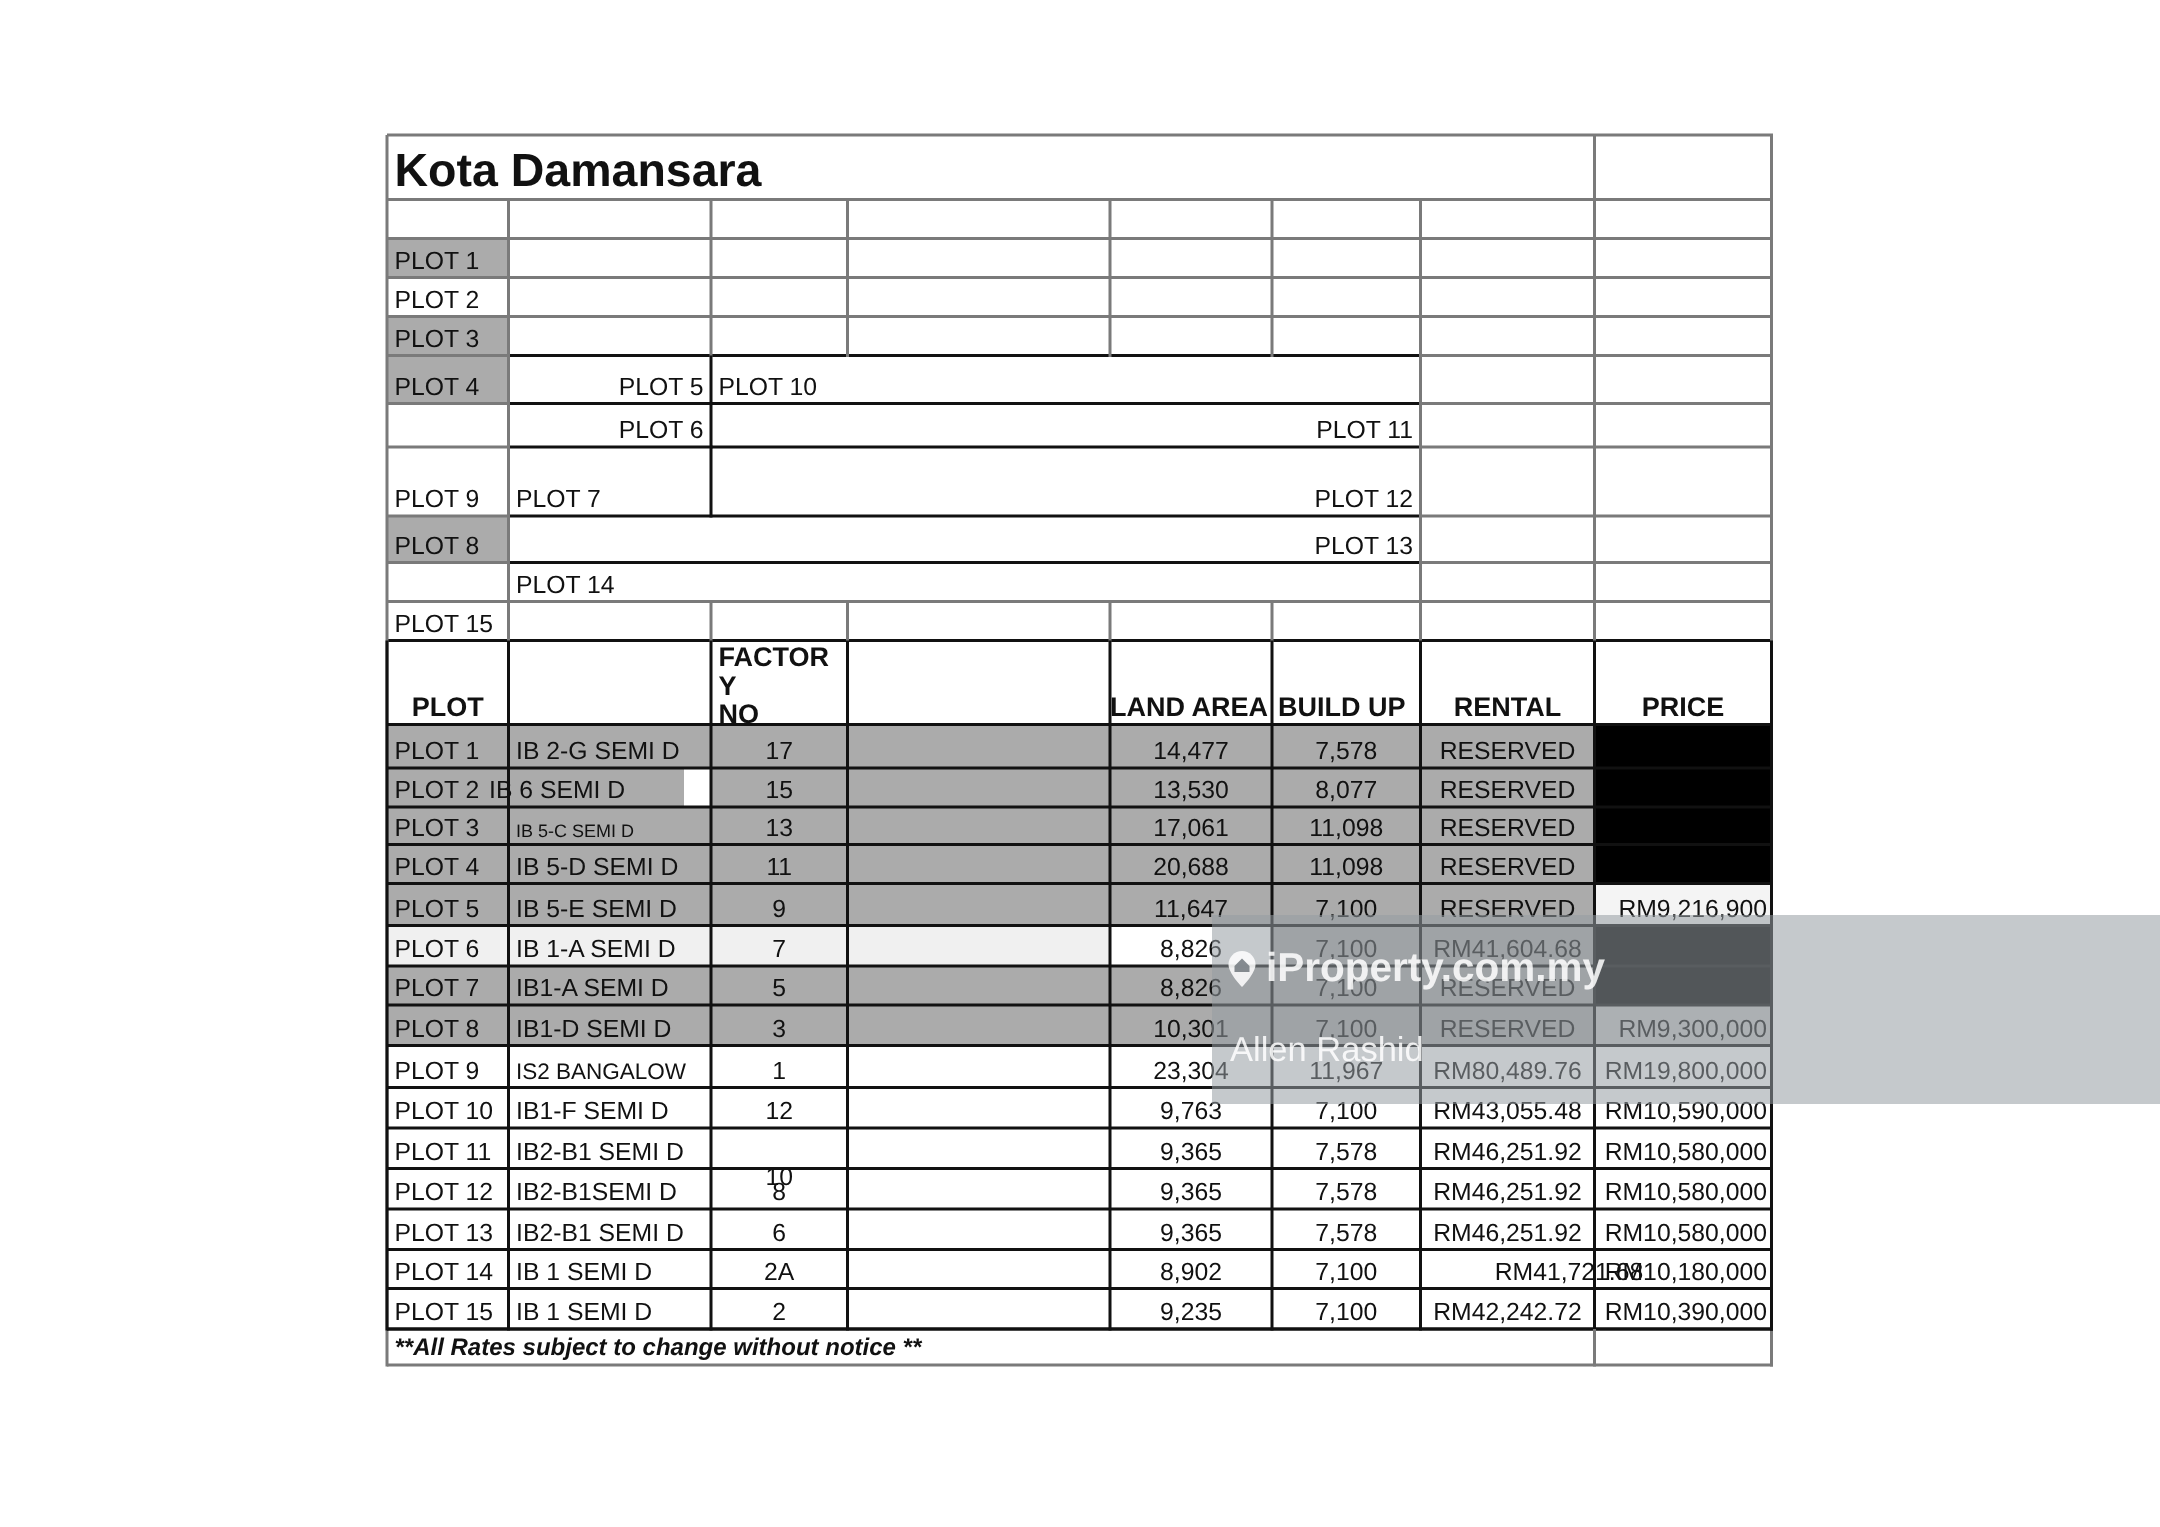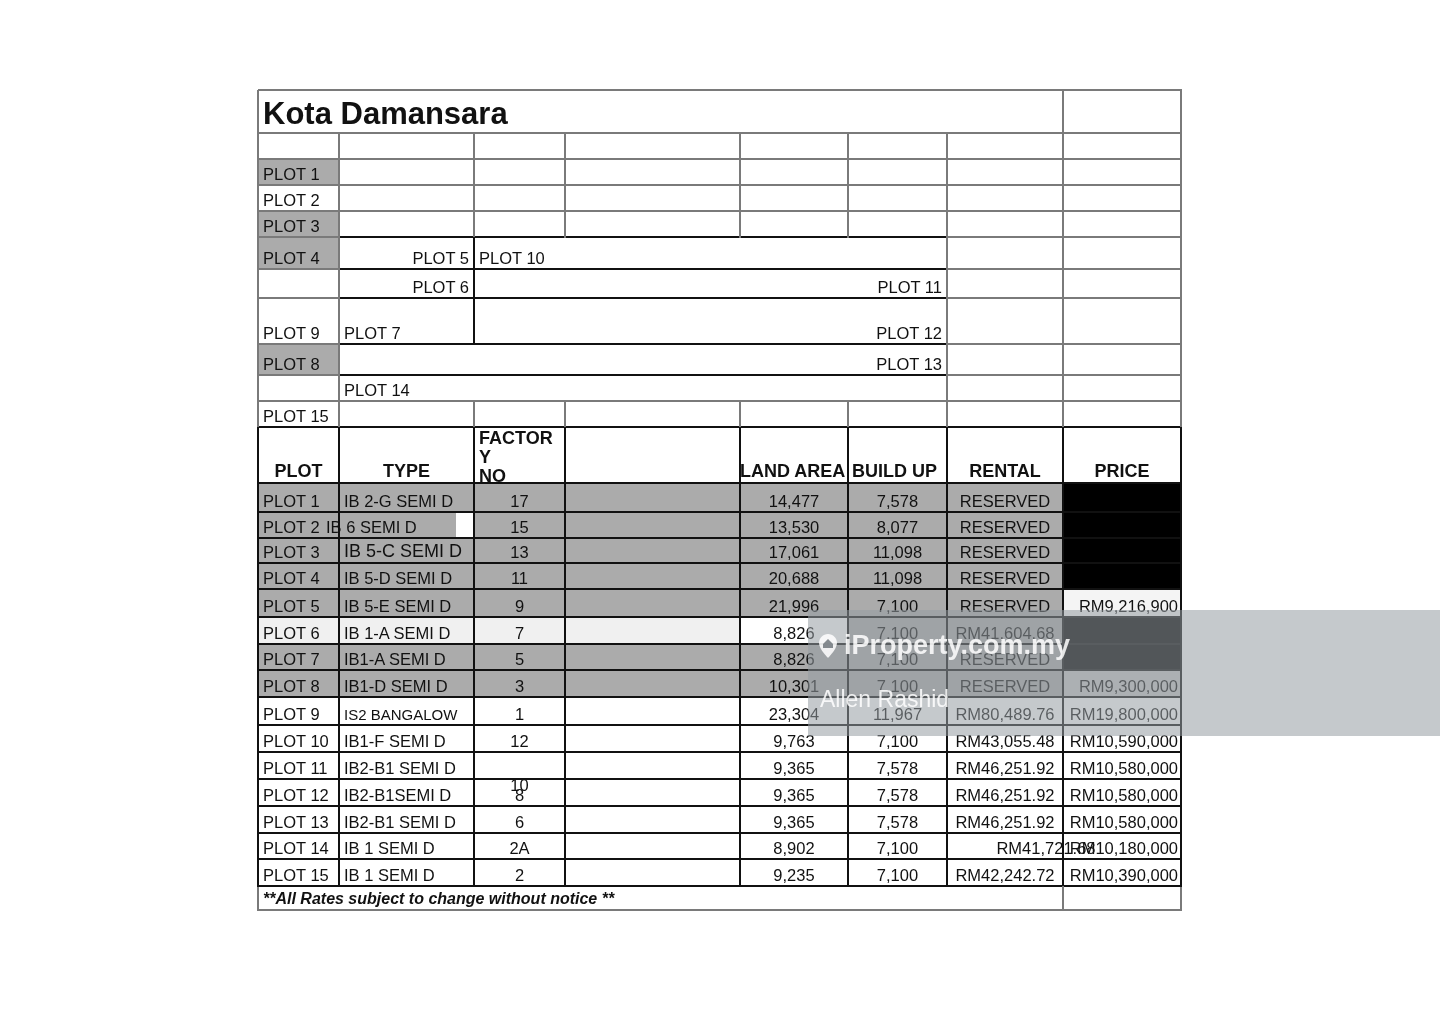--- a/index.html
+++ b/index.html
@@ -37,21 +37,20 @@
     <div class="cell l" style="left: 0px; top: 311px; width: 81px; height: 26px;">PLOT 15</div>
     <div class="cell r" style="left: 81px; top: 147px; width: 135px; height: 32px;">PLOT 5</div>
     <div class="cell r" style="left: 81px; top: 179px; width: 135px; height: 29px;">PLOT 6</div>
     <div class="cell l" style="left: 81px; top: 208px; width: 135px; height: 46px;">PLOT 7</div>
     <div class="cell l" style="left: 216px; top: 147px; width: 473px; height: 32px;">PLOT 10</div>
     <div class="cell r" style="left: 216px; top: 179px; width: 473px; height: 29px;">PLOT 11</div>
     <div class="cell r" style="left: 216px; top: 208px; width: 473px; height: 46px;">PLOT 12</div>
     <div class="cell r" style="left: 81px; top: 254px; width: 608px; height: 31px;">PLOT 13</div>
     <div class="cell l" style="left: 81px; top: 285px; width: 608px; height: 26px;">PLOT 14</div>
     <div class="cell c hdr" style="left: 0px; top: 337px; width: 81px; height: 56px;">PLOT</div>
-    <div class="cell c hdr" style="left: 81px; top: 337px; width: 135px; height: 56px;">TYPE</div>
     <div class="cell l hdr" style="left: 216px; top: 337px; width: 91px; height: 56px; align-items: flex-start; padding-top: 2px; line-height: 1.05; flex-direction: column;">
       <span>FACTOR</span>
       <span>Y</span>
       <span>NO</span>
     </div>
     <div class="cell " style="left: 307px; top: 337px; width: 175px; height: 56px;"></div>
     <div class="cell l hdr" style="left: 482px; top: 337px; width: 108px; height: 56px; padding: 0px 0px 3px;">LAND AREA</div>
     <div class="cell l hdr" style="left: 590px; top: 337px; width: 99px; height: 56px; padding: 0px 0px 3px 4px;">BUILD UP</div>
     <div class="cell c hdr" style="left: 689px; top: 337px; width: 116px; height: 56px;">RENTAL</div>
     <div class="cell c hdr" style="left: 805px; top: 337px; width: 118px; height: 56px;">PRICE</div>
@@ -65,40 +64,40 @@
     <div class="cell r" style="left: 805px; top: 393px; width: 118px; height: 29px; background: rgb(0, 0, 0); padding-right: 3px;"></div>
     <div class="cell l" style="left: 0px; top: 422px; width: 81px; height: 26px; background: rgb(171, 171, 171);">PLOT 2</div>
     <div class="cell l" style="left: 63px; top: 422px; width: 135px; height: 26px; background: rgb(171, 171, 171); font-size: 16.5px;">IB 6 SEMI D</div>
     <div class="cell c" style="left: 216px; top: 422px; width: 91px; height: 26px; background: rgb(171, 171, 171);">15</div>
     <div class="cell " style="left: 307px; top: 422px; width: 175px; height: 26px; background: rgb(171, 171, 171);"></div>
     <div class="cell c" style="left: 482px; top: 422px; width: 108px; height: 26px; background: rgb(171, 171, 171);">13,530</div>
     <div class="cell c" style="left: 590px; top: 422px; width: 99px; height: 26px; background: rgb(171, 171, 171);">8,077</div>
     <div class="cell c" style="left: 689px; top: 422px; width: 116px; height: 26px; background: rgb(171, 171, 171);">RESERVED</div>
     <div class="cell r" style="left: 805px; top: 422px; width: 118px; height: 26px; background: rgb(0, 0, 0); padding-right: 3px;"></div>
     <div class="cell l" style="left: 0px; top: 448px; width: 81px; height: 25px; background: rgb(171, 171, 171);">PLOT 3</div>
-    <div class="cell l" style="left: 81px; top: 448px; width: 135px; height: 25px; background: rgb(171, 171, 171); font-size: 18px;">IB 5-C SEMI D</div>
+    <div class="cell l" style="left: 81px; top: 448px; width: 135px; height: 25px; background: rgb(171, 171, 171); font-size: 12px;">IB 5-C SEMI D</div>
     <div class="cell c" style="left: 216px; top: 448px; width: 91px; height: 25px; background: rgb(171, 171, 171);">13</div>
     <div class="cell " style="left: 307px; top: 448px; width: 175px; height: 25px; background: rgb(171, 171, 171);"></div>
     <div class="cell c" style="left: 482px; top: 448px; width: 108px; height: 25px; background: rgb(171, 171, 171);">17,061</div>
     <div class="cell c" style="left: 590px; top: 448px; width: 99px; height: 25px; background: rgb(171, 171, 171);">11,098</div>
     <div class="cell c" style="left: 689px; top: 448px; width: 116px; height: 25px; background: rgb(171, 171, 171);">RESERVED</div>
     <div class="cell r" style="left: 805px; top: 448px; width: 118px; height: 25px; background: rgb(0, 0, 0); padding-right: 3px;"></div>
     <div class="cell l" style="left: 0px; top: 473px; width: 81px; height: 26px; background: rgb(171, 171, 171);">PLOT 4</div>
     <div class="cell l" style="left: 81px; top: 473px; width: 135px; height: 26px; background: rgb(171, 171, 171); font-size: 16.5px;">IB 5-D SEMI D</div>
     <div class="cell c" style="left: 216px; top: 473px; width: 91px; height: 26px; background: rgb(171, 171, 171);">11</div>
     <div class="cell " style="left: 307px; top: 473px; width: 175px; height: 26px; background: rgb(171, 171, 171);"></div>
     <div class="cell c" style="left: 482px; top: 473px; width: 108px; height: 26px; background: rgb(171, 171, 171);">20,688</div>
     <div class="cell c" style="left: 590px; top: 473px; width: 99px; height: 26px; background: rgb(171, 171, 171);">11,098</div>
     <div class="cell c" style="left: 689px; top: 473px; width: 116px; height: 26px; background: rgb(171, 171, 171);">RESERVED</div>
     <div class="cell r" style="left: 805px; top: 473px; width: 118px; height: 26px; background: rgb(0, 0, 0); padding-right: 3px;"></div>
     <div class="cell l" style="left: 0px; top: 499px; width: 81px; height: 28px; background: rgb(171, 171, 171);">PLOT 5</div>
     <div class="cell l" style="left: 81px; top: 499px; width: 135px; height: 28px; background: rgb(171, 171, 171); font-size: 16.5px;">IB 5-E SEMI D</div>
     <div class="cell c" style="left: 216px; top: 499px; width: 91px; height: 28px; background: rgb(171, 171, 171);">9</div>
     <div class="cell " style="left: 307px; top: 499px; width: 175px; height: 28px; background: rgb(171, 171, 171);"></div>
-    <div class="cell c" style="left: 482px; top: 499px; width: 108px; height: 28px; background: rgb(171, 171, 171);">21,996</div>
+    <div class="cell c" style="left: 482px; top: 499px; width: 108px; height: 28px; background: rgb(171, 171, 171);">11,647</div>
     <div class="cell c" style="left: 590px; top: 499px; width: 99px; height: 28px; background: rgb(171, 171, 171);">7,100</div>
     <div class="cell c" style="left: 689px; top: 499px; width: 116px; height: 28px; background: rgb(171, 171, 171);">RESERVED</div>
     <div class="cell r" style="left: 805px; top: 499px; width: 118px; height: 28px; background: rgb(244, 244, 244); padding-right: 3px;">RM9,216,900</div>
     <div class="cell l" style="left: 0px; top: 527px; width: 81px; height: 27px; background: rgb(240, 240, 240);">PLOT 6</div>
     <div class="cell l" style="left: 81px; top: 527px; width: 135px; height: 27px; background: rgb(240, 240, 240); font-size: 16.5px;">IB 1-A SEMI D</div>
     <div class="cell c" style="left: 216px; top: 527px; width: 91px; height: 27px; background: rgb(240, 240, 240);">7</div>
     <div class="cell " style="left: 307px; top: 527px; width: 175px; height: 27px; background: rgb(240, 240, 240);"></div>
     <div class="cell c" style="left: 482px; top: 527px; width: 108px; height: 27px; background: rgb(255, 255, 255);">8,826</div>
     <div class="cell c" style="left: 590px; top: 527px; width: 99px; height: 27px; background: rgb(171, 171, 171);">7,100</div>
     <div class="cell c" style="left: 689px; top: 527px; width: 116px; height: 27px; background: rgb(171, 171, 171);">RM41,604.68</div>

